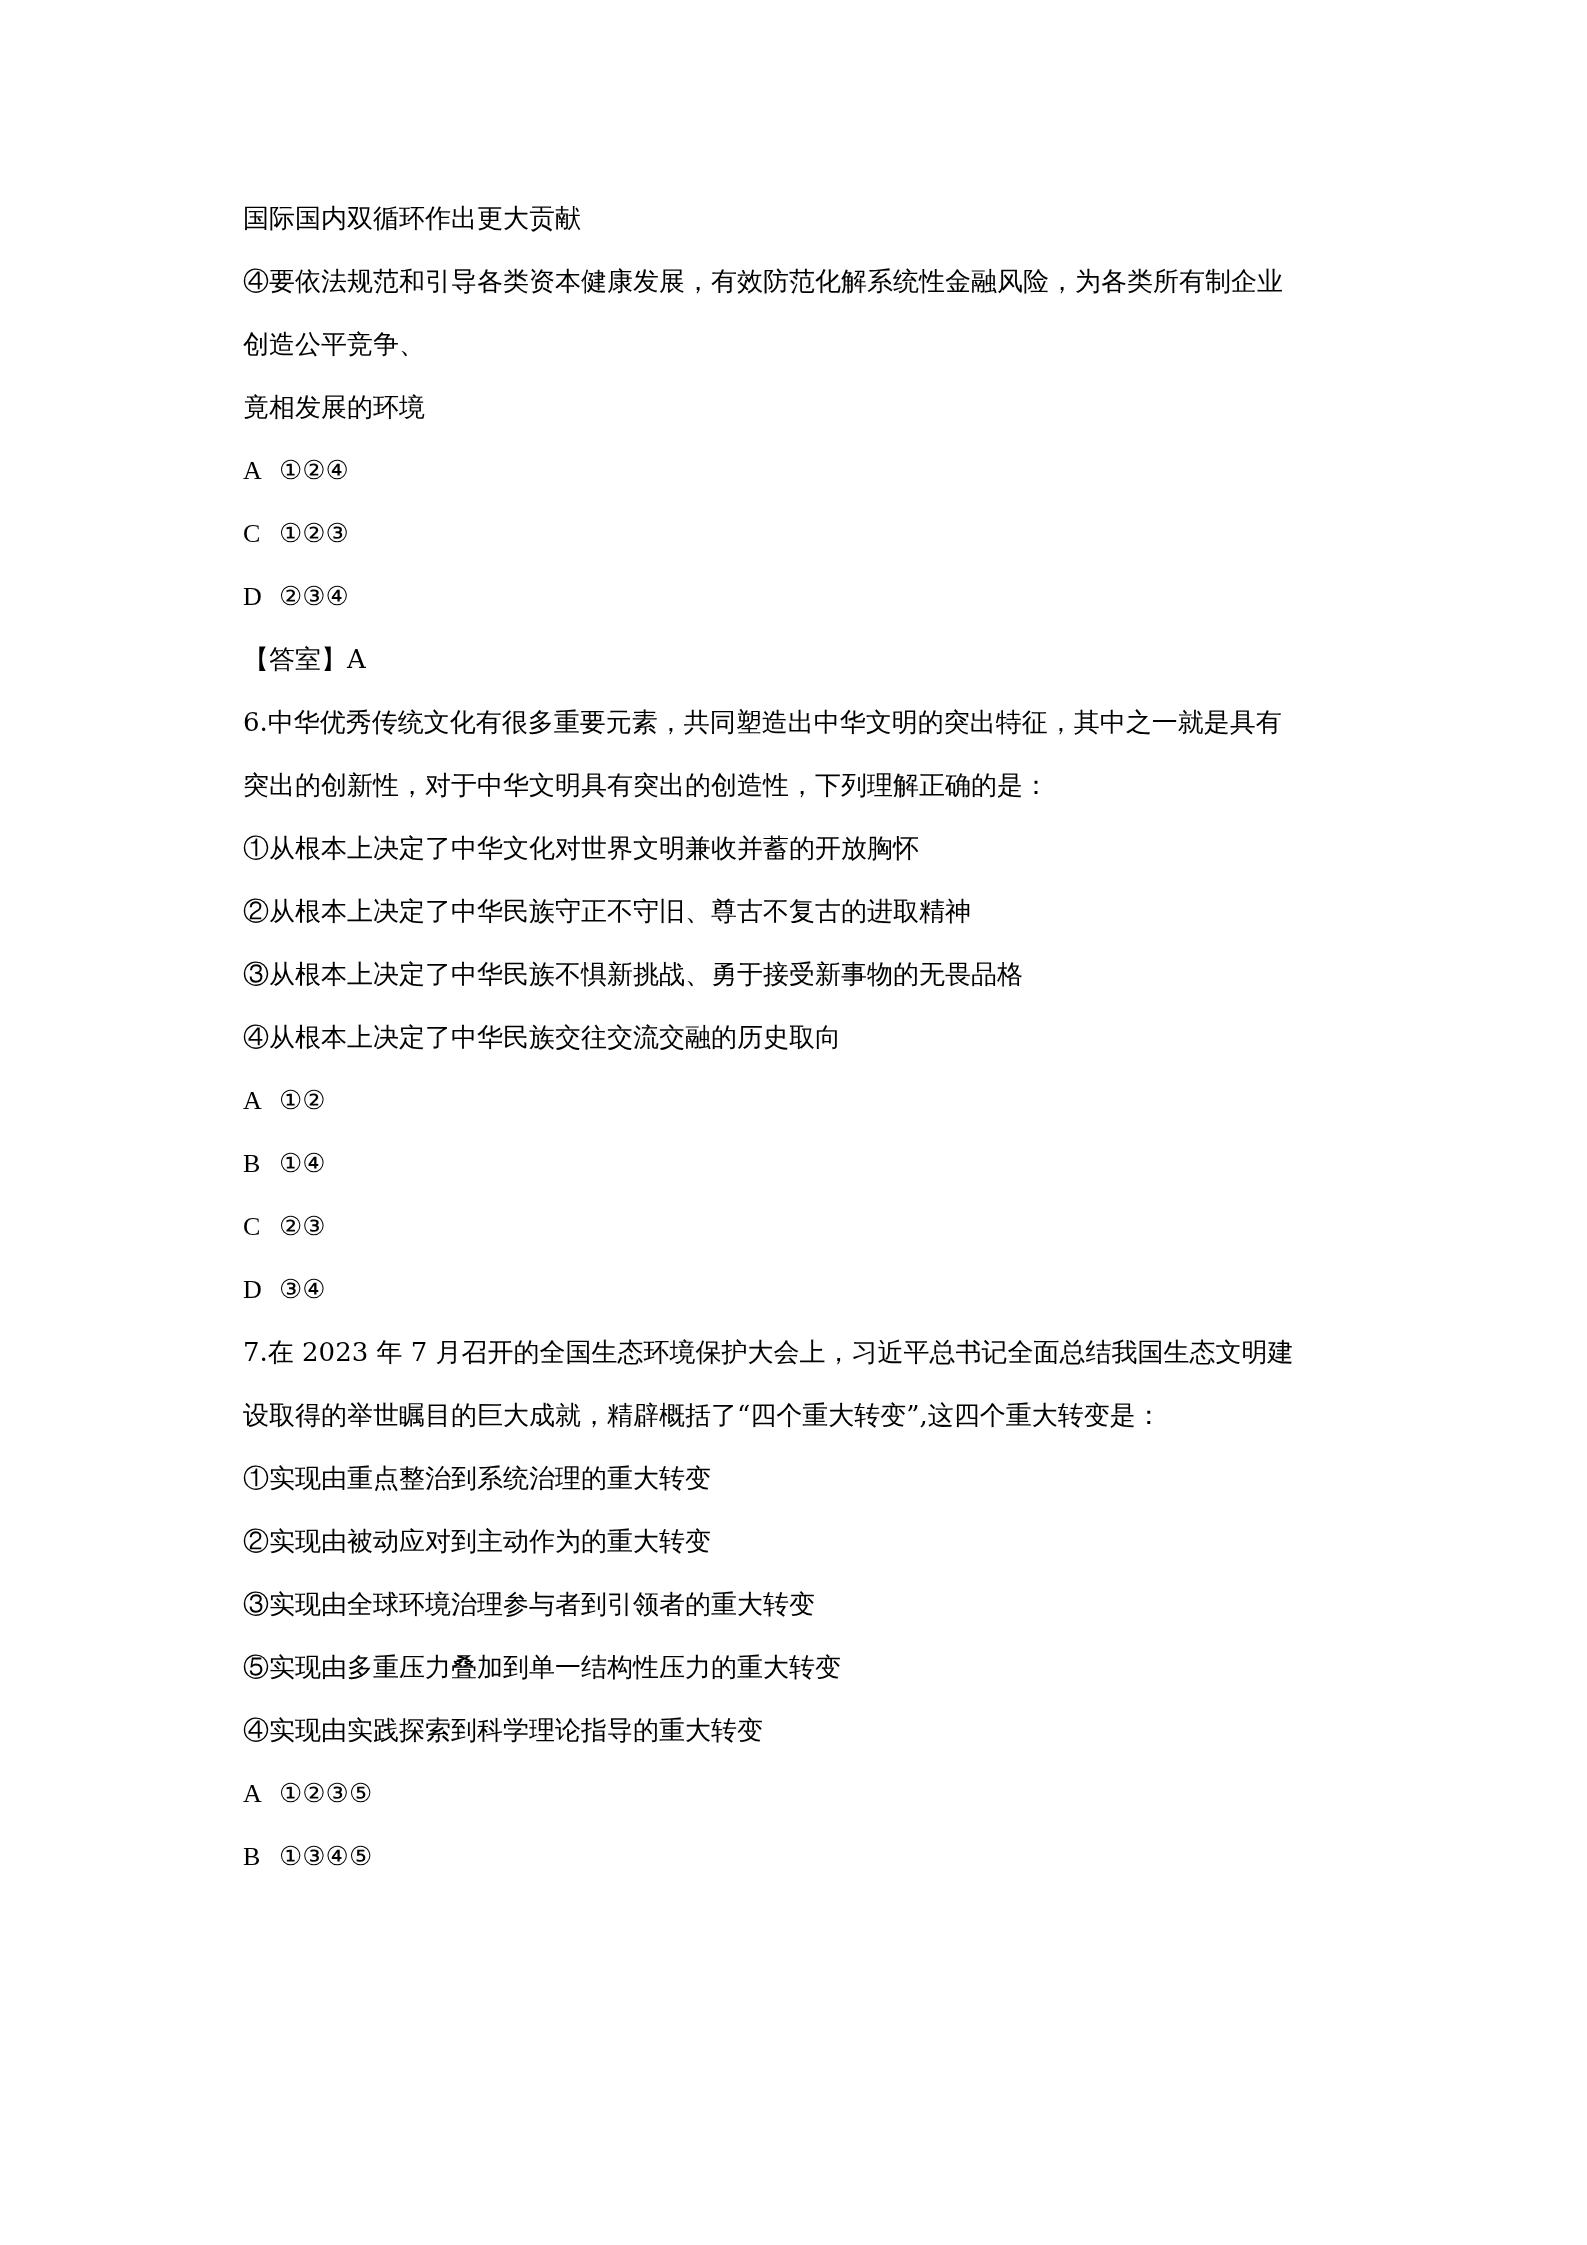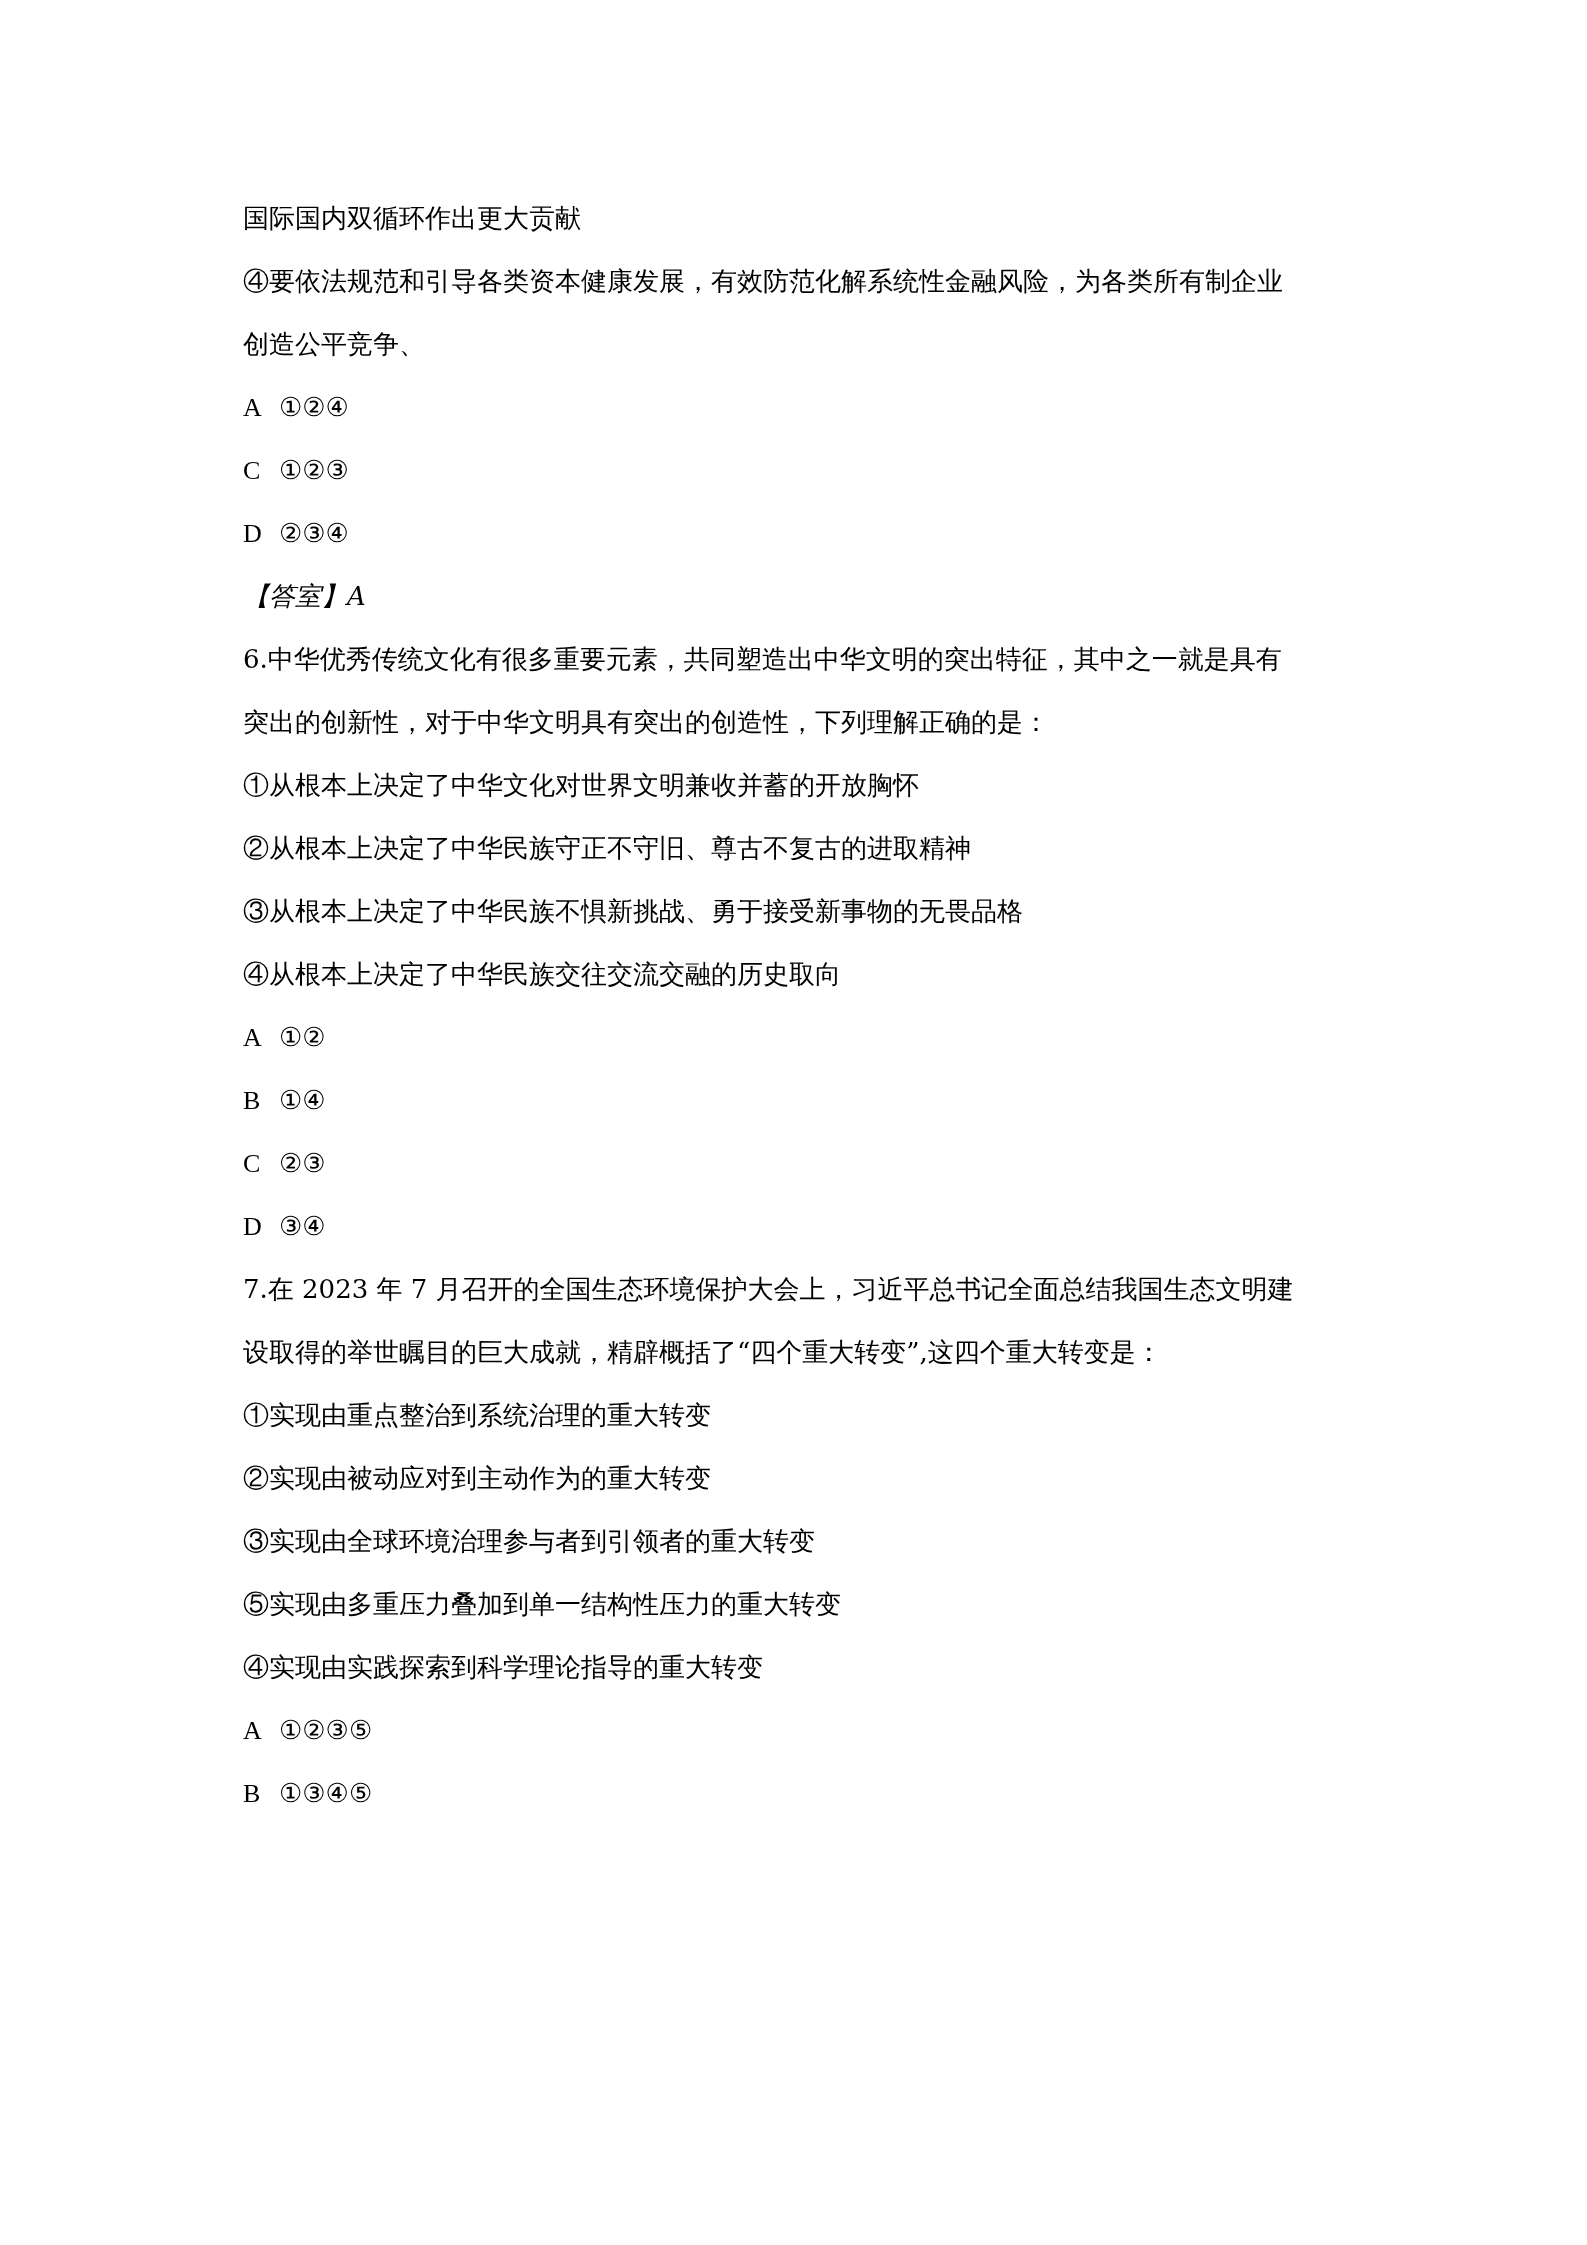--- a/index.html
+++ b/index.html
@@ -23,31 +23,32 @@
       font-size: 26px;
       white-space: nowrap;
       letter-spacing: 0px;
     }
     .opt-letter {
       display: inline-block;
       width: 36px;
       font-family: "Liberation Serif", serif;
       font-size: 26px;
     }
-    .answer { padding-left: 0px; font-style: italic; }
+    .answer { padding-left: 0px; }
   </style>
 </head>
 <body>
 
 <div class="page">
 
   <div>
     <div class="line">国际国内双循环作出更大贡献</div>
     <div class="line">④要依法规范和引导各类资本健康发展，有效防范化解系统性金融风险，为各类所有制企业</div>
     <div class="line">创造公平竞争、</div>
+    <div class="line">竟相发展的环境</div>
 
     <div class="line"><span class="opt-letter">A</span><span>①②④</span></div>
     <div class="line"><span class="opt-letter">C</span><span>①②③</span></div>
     <div class="line"><span class="opt-letter">D</span><span>②③④</span></div>
 
     <div class="line answer">【答室】A</div>
   </div>
 
   <div>
     <div class="line">6.中华优秀传统文化有很多重要元素，共同塑造出中华文明的突出特征，其中之一就是具有</div>

